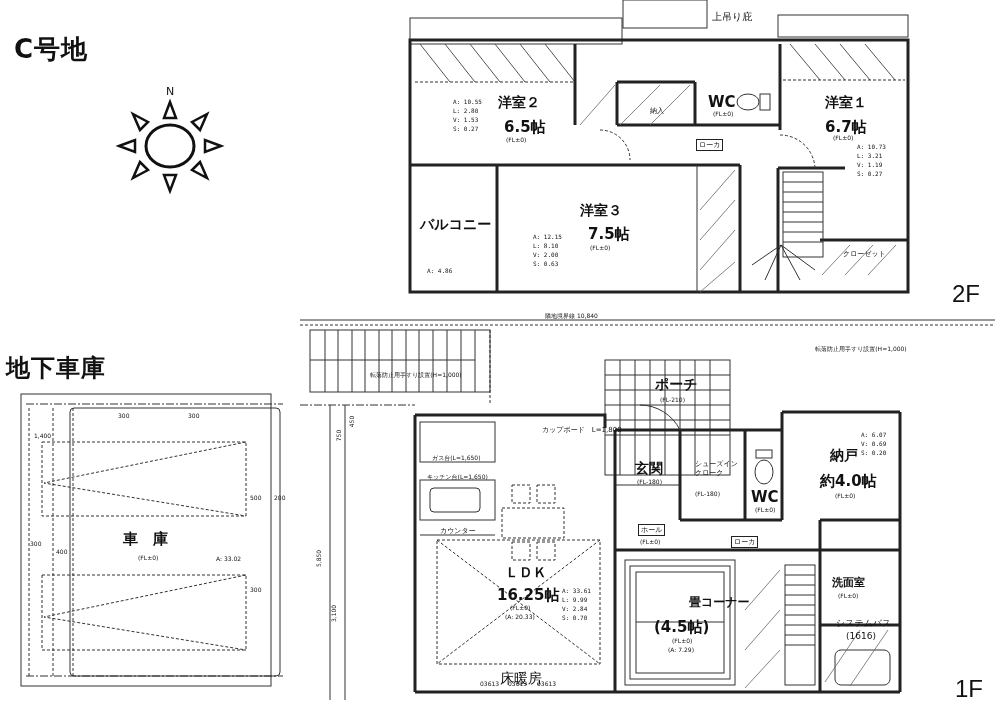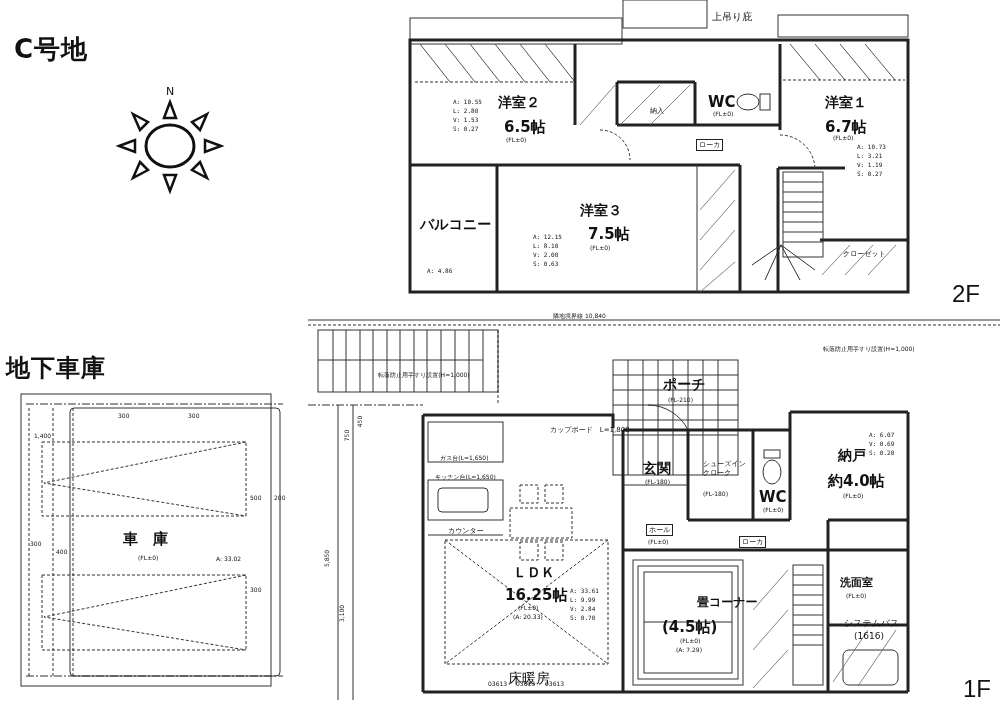--- a/index.html
+++ b/index.html
@@ -170,21 +170,21 @@
   <div class="abs fl" style="left:100px;top:22px;">300</div>
   <div class="abs fl" style="left:170px;top:22px;">300</div>
   <div class="abs fl" style="left:16px;top:42px;">1,400</div>
   <div class="abs fl" style="left:12px;top:150px;">300</div>
   <div class="abs fl" style="left:38px;top:158px;">400</div>
   <div class="abs fl" style="left:232px;top:104px;">500</div>
   <div class="abs fl" style="left:256px;top:104px;">200</div>
   <div class="abs fl" style="left:232px;top:196px;">300</div>
 </div>
 
-<div class="abs" style="left:8px;top:310px;width:895px;height:410px;">
+<div class="abs" style="left:0;top:310px;width:895px;height:410px;">
   <svg width="1000" height="410">
 
     <line x1="300" y1="10" x2="995" y2="10" class="thin"></line>
     <line x1="300" y1="15" x2="995" y2="15" class="dash"></line>
     <rect x="310" y="20" width="180" height="62" class="thin"></rect>
     <g class="thin">
       <line x1="325" y1="20" x2="325" y2="82"></line>
         <line x1="338" y1="20" x2="338" y2="82"></line>
         <line x1="352" y1="20" x2="352" y2="82"></line>
         <line x1="365" y1="20" x2="365" y2="82"></line>

